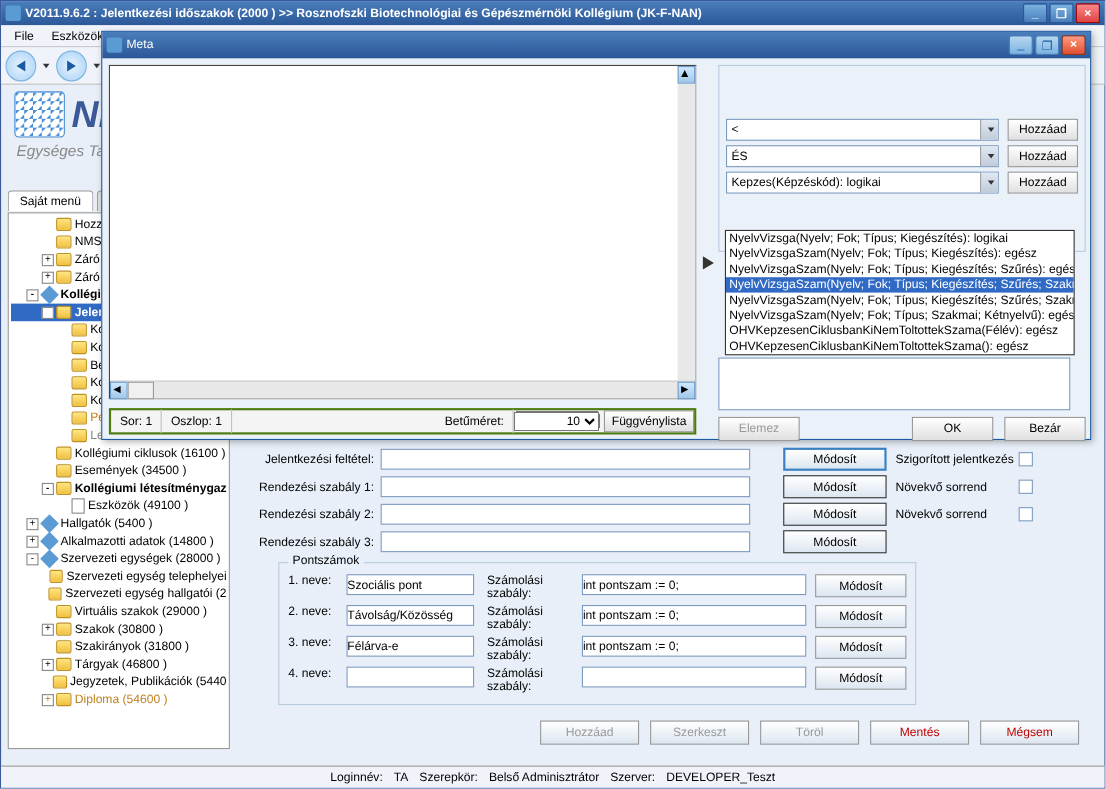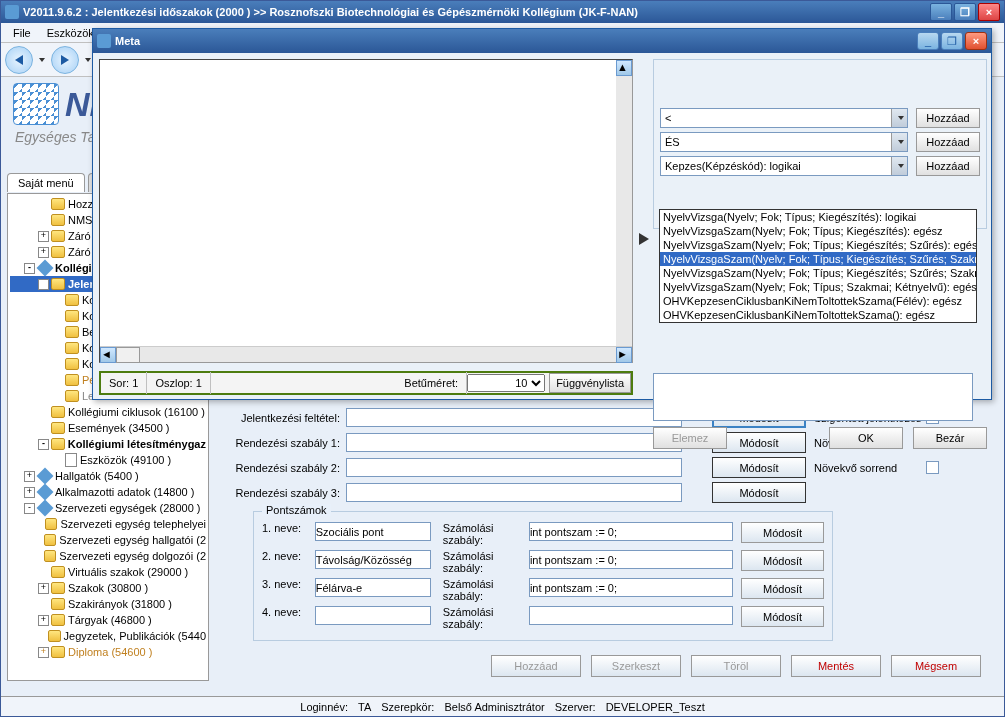--- a/index.html
+++ b/index.html
@@ -68,21 +68,21 @@
 .bottom-buttons .btn { width: 90px; height: 22px; border: 1px solid #999; background: linear-gradient(#fff, #dce6f0); }
 .bottom-buttons .btn.disabled { color: #999; }
 .bottom-buttons .btn.red { color: #c00000; }
 
 .statusbar { position: absolute; bottom: 0; left: 0; right:0; height: 20px; background: #f0f4fa; border-top: 1px solid #999; display: flex; align-items: center; justify-content:center; gap: 10px; }
 
 
 .dialog { position: absolute; top: 28px; left: 92px; width: 900px; height: 372px; background: #eaf1f8; border: 1px solid #1c5aa3; box-shadow: 2px 2px 6px rgba(0,0,0,0.3); z-index: 100; }
 .dlg-titlebar { height: 24px; background: linear-gradient(#4a7ebb, #2b5797); color: #fff; display: flex; align-items: center; padding: 0 4px; }
 .dlg-titlebar .icon { width: 14px; height: 14px; background: #5a9bd4; border-radius: 2px; margin-right: 4px; }
-.dlg-titlebar .title { flex: 1; font-weight: bold; }
+.dlg-titlebar .title { flex: 1; font-weight: normal; }
 .dlg-close { width: 22px; height: 18px; background: linear-gradient(#ff9a80, #e05030); border: 1px solid #a03010; color: #fff; display:flex; align-items:center; justify-content:center; font-weight:bold; border-radius:3px; }
 .dlg-min { width: 22px; height: 18px; background: linear-gradient(#b8d8f0, #7ab3e0); border: 1px solid #4a7ebb; color:#1c5aa3; display:flex; align-items:center; justify-content:center; border-radius:3px; }
 
 .dlg-body { position: relative; height: 346px; }
 .editor { position: absolute; top: 6px; left: 6px; width: 534px; height: 304px; background: #fff; border: 1px inset #999; }
 .editor .sb-h { position:absolute; bottom:0; left:0; right:0; height:16px; background:#e8e8e8; border-top:1px solid #ccc; display:flex; justify-content:space-between; }
 .editor .sb-h .ar { width:16px; height:16px; background:linear-gradient(#f0f0f0,#d0d0d0); border:1px solid #999; display:flex; align-items:center; justify-content:center; }
 .editor .sb-h .ar2 { width:16px; height:16px; background:linear-gradient(#d0e8ff,#a0c8e8); border:1px solid #6a9ad0; }
 .editor .sb-v { position:absolute; right:0; top:0; bottom:16px; width:16px; background:#e8e8e8; }
 .editor .sb-v .ar { width:16px; height:16px; background:linear-gradient(#d0e8ff,#a0c8e8); border:1px solid #6a9ad0; }
@@ -97,21 +97,21 @@
 .rp-arrow { position: absolute; top: 174px; left: -14px; width: 0; height: 0; border-top: 6px solid transparent; border-bottom: 6px solid transparent; border-left: 10px solid #333; }
 .rp-top { height: 170px; border: 1px solid #b8cce0; padding: 6px 6px; background: #eaf1f8; }
 .rp-top .row { display: flex; margin-bottom: 4px; }
 .rp-top select, .rp-top .sel { flex: 1; height: 20px; border: 1px solid #7a9ac0; background: #fff; padding-left: 4px; display:flex; align-items:center; justify-content:space-between; }
 .rp-top .sel .dd-btn { width:16px; height:18px; background:linear-gradient(#e0e8f0,#c0ccda); border-left:1px solid #999; display:flex; align-items:center; justify-content:center; }
 .rp-top .btn { width: 64px; height: 20px; border: 1px solid #999; background: linear-gradient(#fff,#e0e0e0); margin-left: 8px; }
 .dropdown-list { position: absolute; top: 150px; left: 6px; width: 318px; background: #fff; border: 1px solid #333; z-index: 200; }
 .dropdown-list div { padding: 1px 3px; white-space: nowrap; overflow: hidden; }
 .dropdown-list div.sel { background: #316ac5; color: #fff; }
 
-.rp-bottom { position:absolute; top: 266px; left:0; width: 334px; margin-top: 48px; }
+.rp-bottom { position:absolute; top: 266px; left:0; width: 334px; }
 .rp-bottom .ta { width: 320px; height: 48px; border: 1px solid #7a9ac0; background: #fff; }
 .rp-bottom .btn-row { display:flex; gap:10px; margin-top:6px; }
 .rp-bottom .btn { width: 74px; height: 22px; border: 1px solid #999; background: linear-gradient(#fff,#e0e0e0); }
 .rp-bottom .btn.disabled { color: #999; }
 </style>
 </head>
 <body>
 
 <div class="main-window">
   <div class="main-titlebar">
@@ -275,26 +275,20 @@
           <span class="ind" style="width: 28px;"></span>
           <span class="toggle blank"></span>
           <span class="folder-icon"></span>
           <span>Szervezeti egység telephelyei</span>
         </li>
         <li>
           <span class="ind" style="width: 28px;"></span>
           <span class="toggle blank"></span>
           <span class="folder-icon"></span>
           <span>Szervezeti egység hallgatói (2</span>
-        </li>
-        <li>
-          <span class="ind" style="width: 28px;"></span>
-          <span class="toggle blank"></span>
-          <span class="folder-icon"></span>
-          <span>Szervezeti egység dolgozói (2</span>
         </li>
         <li>
           <span class="ind" style="width: 28px;"></span>
           <span class="toggle blank"></span>
           <span class="folder-icon"></span>
           <span>Virtuális szakok (29000  )</span>
         </li>
         <li>
           <span class="ind" style="width: 28px;"></span>
           <span class="toggle">+</span>

